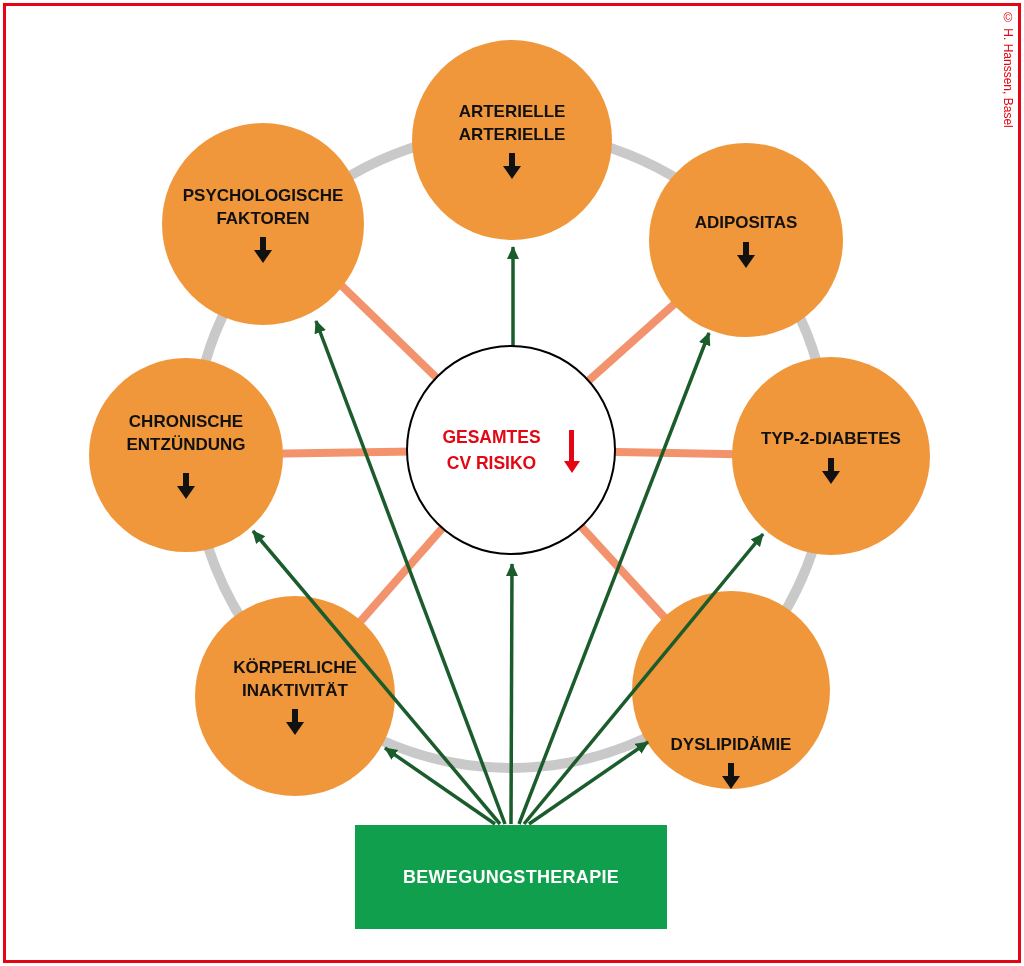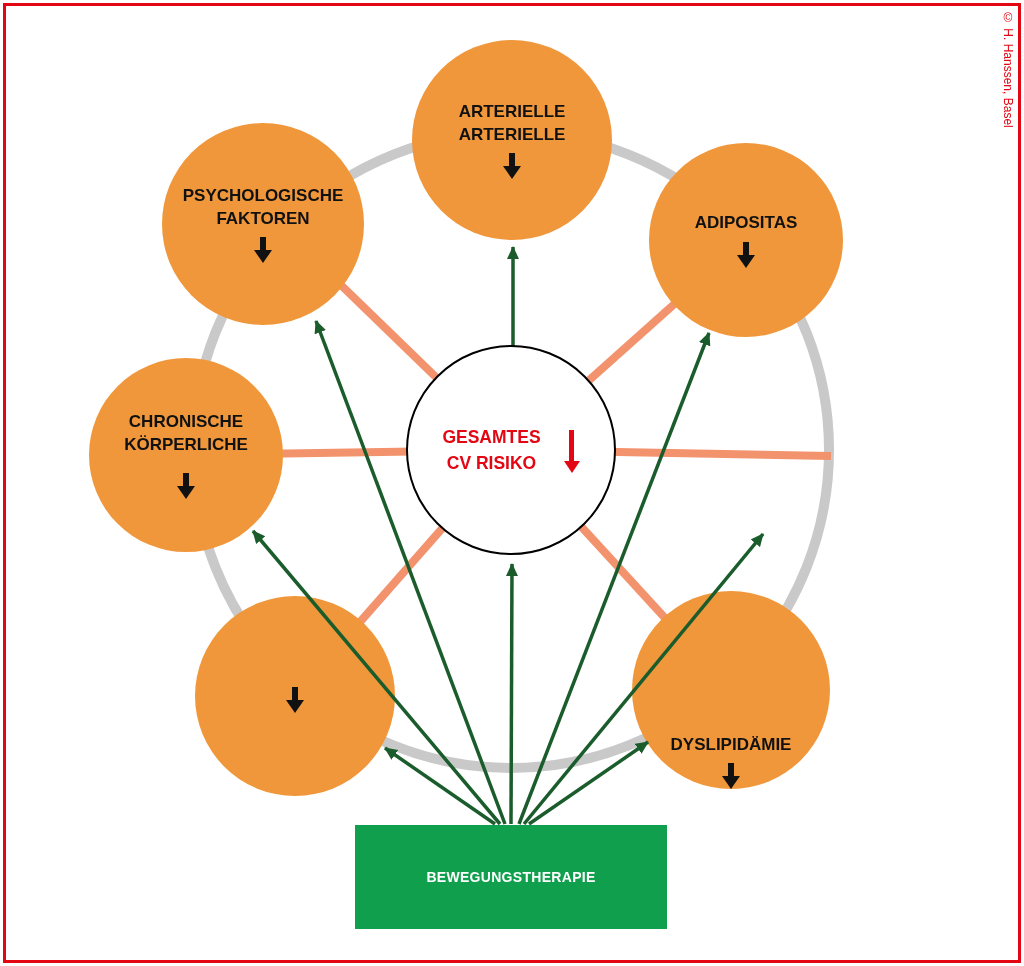--- a/index.html
+++ b/index.html
@@ -28,21 +28,21 @@
   }
   .center-text span{display:block;white-space:nowrap;font-weight:bold;font-size:17.5px;line-height:1.5;color:var(--red,#E30613);text-align:center;}
   .darr.red .stem{width:5px;height:31px;background:var(--red,#E30613);}
   .darr.red .head{border-left:8px solid transparent;border-right:8px solid transparent;border-top:12px solid var(--red,#E30613);}
   .darr.red{margin-top:2px;}
   
   .therapy-box{
     position:absolute;left:355px;top:825px;width:312px;height:104px;background:var(--green-box,#10A04D);
     display:flex;align-items:center;justify-content:center;z-index:10;
   }
-  .therapy-box span{color:#fff;font-weight:bold;font-size:14px;letter-spacing:.3px;white-space:nowrap;}
+  .therapy-box span{color:#fff;font-weight:bold;font-size:18px;letter-spacing:.3px;white-space:nowrap;}
   
   .credit{
     position:absolute;right:9px;top:11px;writing-mode:vertical-rl;
     color:var(--red,#E30613);font-size:12px;font-weight:500;z-index:45;white-space:nowrap;
   }
 </style>
 </head>
 <body>
 
 <div class="stage">
@@ -88,30 +88,44 @@
     </div>
     <div class="darr">
         <div class="stem"></div>
         <div class="head"></div>
       </div>
   </div>
 
   <div class="node" style="left:89px;top:358px;width:194px;height:194px;gap:10px;">
     <div class="label">
       <span>CHRONISCHE</span>
-      <span>KÖRPERLICHE</span>
+      <span>ENTZÜNDUNG</span>
     </div>
     <div class="darr">
         <div class="stem"></div>
         <div class="head"></div>
       </div>
   </div>
 
+  <div class="node" style="left:732px;top:357px;width:198px;height:198px;">
+    <div class="label">
+      <span>TYP-2-DIABETES</span>
+      <span></span>
+    </div>
+    <div class="darr">
+        <div class="stem"></div>
+        <div class="head"></div>
+      </div>
+  </div>
 
   <div class="node" style="left:195px;top:596px;width:200px;height:200px;">
+    <div class="label">
+      <span>KÖRPERLICHE</span>
+      <span>INAKTIVITÄT</span>
+    </div>
     <div class="darr">
         <div class="stem"></div>
         <div class="head"></div>
       </div>
   </div>
 
   <div class="node" style="left:632px;top:591px;width:198px;height:198px;justify-content:flex-end;">
     <div class="label">
       <span>DYSLIPIDÄMIE</span>
       <span></span>

